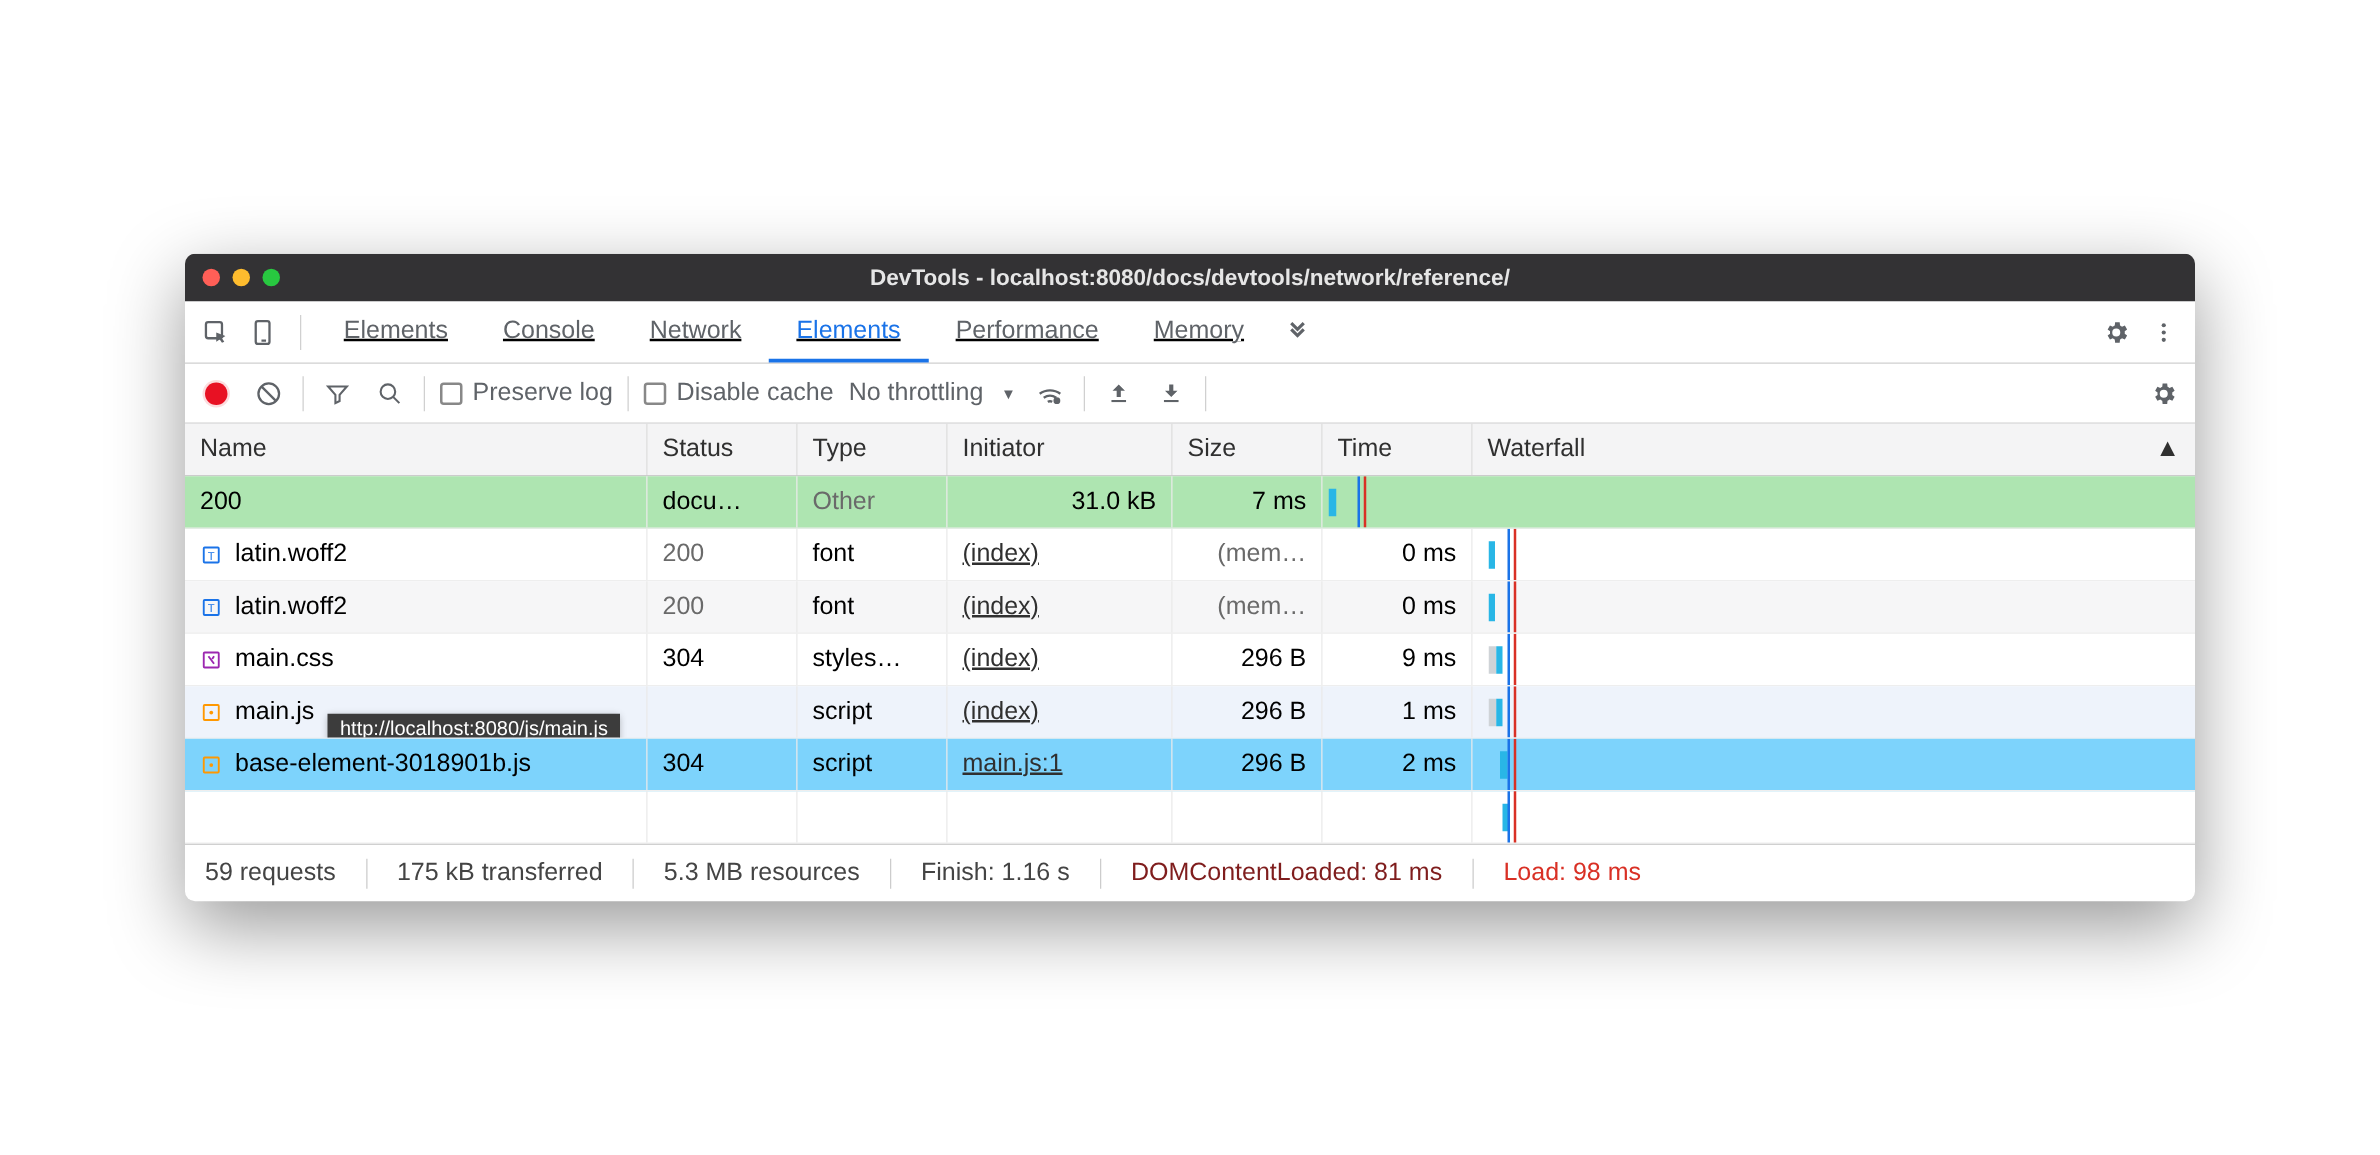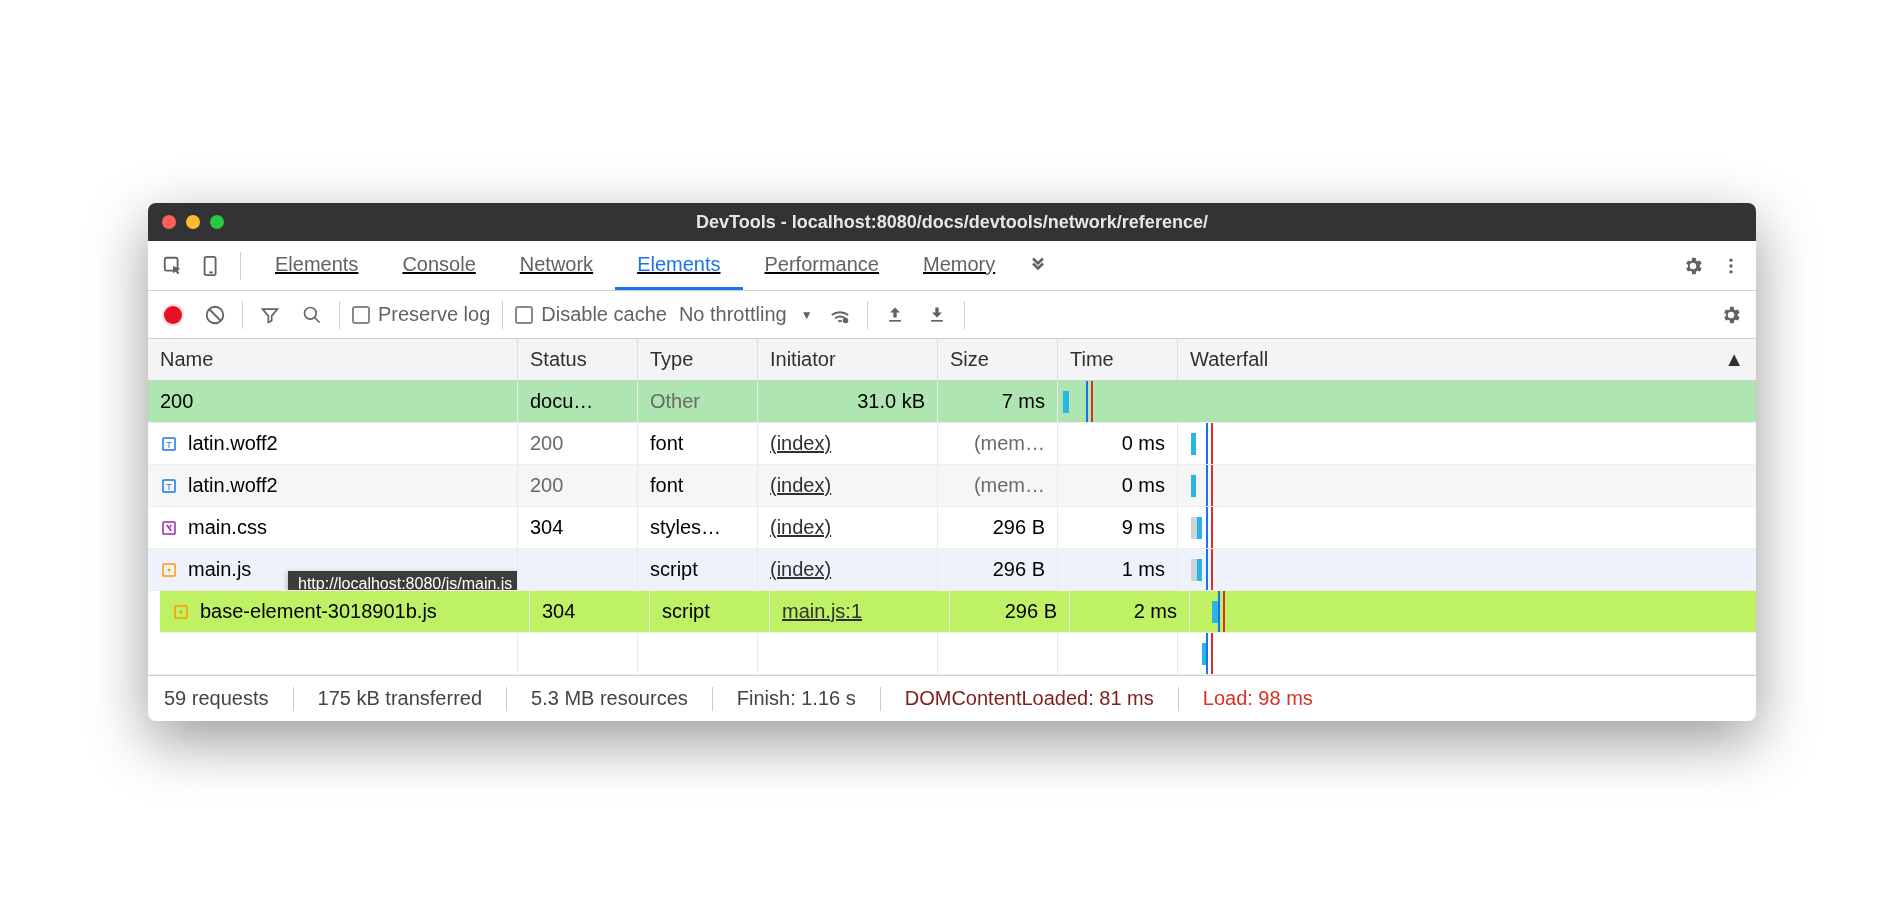--- a/index.html
+++ b/index.html
@@ -100,36 +100,36 @@
 .thead > div:last-child { border-right:none; justify-content:space-between; }
 .row {
   height:42px;
   font-size:20px;
   border-bottom:1px solid #eee;
 }
 .row > div { padding:0 12px; border-right:1px solid #eaeaea; height:100%; display:flex; align-items:center; white-space:nowrap; overflow:hidden; text-overflow:ellipsis; }
 .row > div:last-child { border-right:none; padding:0; }
 .row.alt { background:#f6f6f7; }
 .row.green { background:#aee5b1; }
-.row.red { background:#bef264;margin-left:12px; }
+.row.red { background:#7dd3fc; }
 .row.selected { background:#eef3fb; }
 .namecell { display:flex; align-items:center; gap:10px; position:relative; }
 .file-icon { width:18px; height:18px; flex-shrink:0; }
 .initiator.link { text-decoration:underline; color:#303030; cursor:pointer;}
 .sizecell, .timecell { justify-content:flex-end; }
 .muted { color:#6a6a6a; }
 .waterfall-cell { position:relative; height:100%; }
 .wf-bar { position:absolute; top:10px; height:22px; background:#29b6e6; }
 .wf-wait { position:absolute; top:10px; height:22px; background:#cfd3d7; }
 .wf-line { position:absolute; top:0; bottom:0; width:2px; }
 .wf-line.blue { background:#1a73e8; }
 .wf-line.red { background:#d93025; }
 .tooltip {
   position:absolute;
-  left:140px; top:22px;
+  left:114px; top:22px;
   background:#3c3c3c;
   color:#fff;
   font-size:16px;
   padding:4px 10px;
   white-space:nowrap;
   z-index:10;
   box-shadow:0 2px 6px rgba(0,0,0,.3);
 }
 .empty-row { height:42px; display:grid; grid-template-columns: 370px 120px 120px 180px 120px 120px 1fr; border-bottom:1px solid #eee;}
 .empty-row > div { border-right:1px solid #eaeaea; height:100%; }

